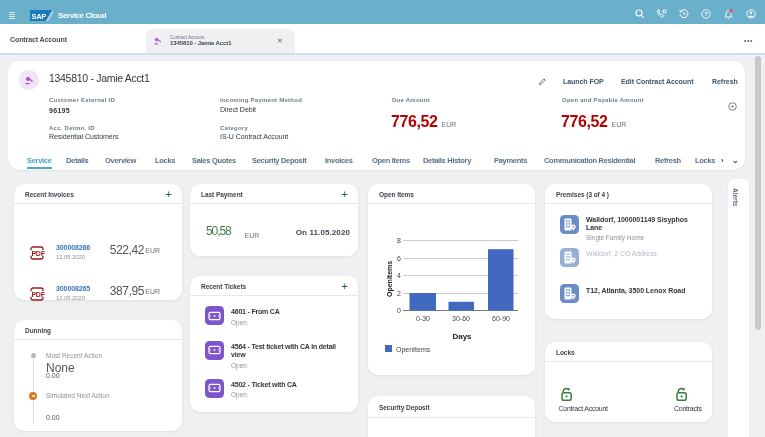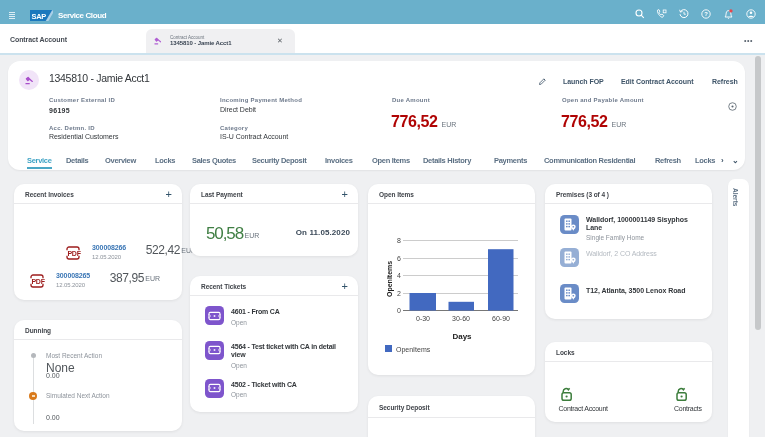--- a/index.html
+++ b/index.html
@@ -185,34 +185,34 @@
     <span style="left:724px; color:#3e5468; font-size:8px;">⌄</span>
   </div>
   <div class="uline"></div>
 </div>
 
 <div class="card" style="left:14px; top:184px; width:168px; height:116px;">
   <div class="chead">
       <div class="t">Recent Invoices</div>
       <div class="plus">+</div>
     </div>
-  <div class="invrow" style="top:59px;margin-left:36px;">
+  <div class="invrow" style="top:59px;">
     <svg style="position:absolute;left:15px;top:2px" width="16" height="16" viewBox="0 0 16 16">
         <g stroke="#9d1c1c" fill="none" stroke-width="1.3">
           <path d="M2 5.2 V4 A2 2 0 0 1 4 2 H12 A2 2 0 0 1 14 4 V5.2"></path>
           <path d="M2 10.8 V12 A2 2 0 0 0 4 14 H12 A2 2 0 0 0 14 12 V10.8"></path>
         </g>
         <text x="2.4" y="10.8" font-size="7" font-weight="bold" fill="#9d1c1c" font-family="Liberation Sans" letter-spacing="-0.2">PDF</text>
       </svg>
     <div class="num">300008266</div>
     <div class="date">12.05.2020</div>
     <div class="amt2">522,42</div>
     <div class="eur">EUR</div>
   </div>
-  <div class="invrow" style="top:87px;">
+  <div class="invrow" style="top:100px;">
     <svg style="position:absolute;left:15px;top:2px" width="16" height="16" viewBox="0 0 16 16">
         <g stroke="#9d1c1c" fill="none" stroke-width="1.3">
           <path d="M2 5.2 V4 A2 2 0 0 1 4 2 H12 A2 2 0 0 1 14 4 V5.2"></path>
           <path d="M2 10.8 V12 A2 2 0 0 0 4 14 H12 A2 2 0 0 0 14 12 V10.8"></path>
         </g>
         <text x="2.4" y="10.8" font-size="7" font-weight="bold" fill="#9d1c1c" font-family="Liberation Sans" letter-spacing="-0.2">PDF</text>
       </svg>
     <div class="num">300008265</div>
     <div class="date">12.05.2020</div>
     <div class="amt2">387,95</div>
@@ -233,21 +233,21 @@
   <div style="position:absolute;left:18px;top:74.5px;width:2.5px;height:2px;background:#f8dcba;"></div>
   <div style="position:absolute;left:32px;top:72px;font-size:6.5px;color:#8d939b;">Simulated Next Action</div>
   <div style="position:absolute;left:32px;top:93.5px;font-size:7px;color:#51565b;">0.00</div>
 </div>
 
 <div class="card" style="left:190px; top:184px; width:168px; height:72px;">
   <div class="chead">
       <div class="t">Last Payment</div>
       <div class="plus">+</div>
     </div>
-  <div style="position:absolute;left:16px;top:40px;font-size:17px;color:#3f7e43;letter-spacing:-1.1px;">50,58</div>
+  <div style="position:absolute;left:16px;top:40px;font-size:12px;color:#3f7e43;letter-spacing:-1.1px;">50,58</div>
   <div style="position:absolute;left:54.5px;top:47.5px;font-size:7px;color:#6a737d;">EUR</div>
   <div style="position:absolute;right:8px;top:43.5px;font-size:8px;font-weight:700;color:#3c4a59;letter-spacing:0.1px;padding-left:28px;">On 11.05.2020</div>
 </div>
 
 <div class="card" style="left:190px; top:276px; width:168px; height:136px;">
   <div class="chead">
       <div class="t">Recent Tickets</div>
       <div class="plus">+</div>
     </div>
   <div class="ticon" style="top:30px; background:#7e55cc;">

